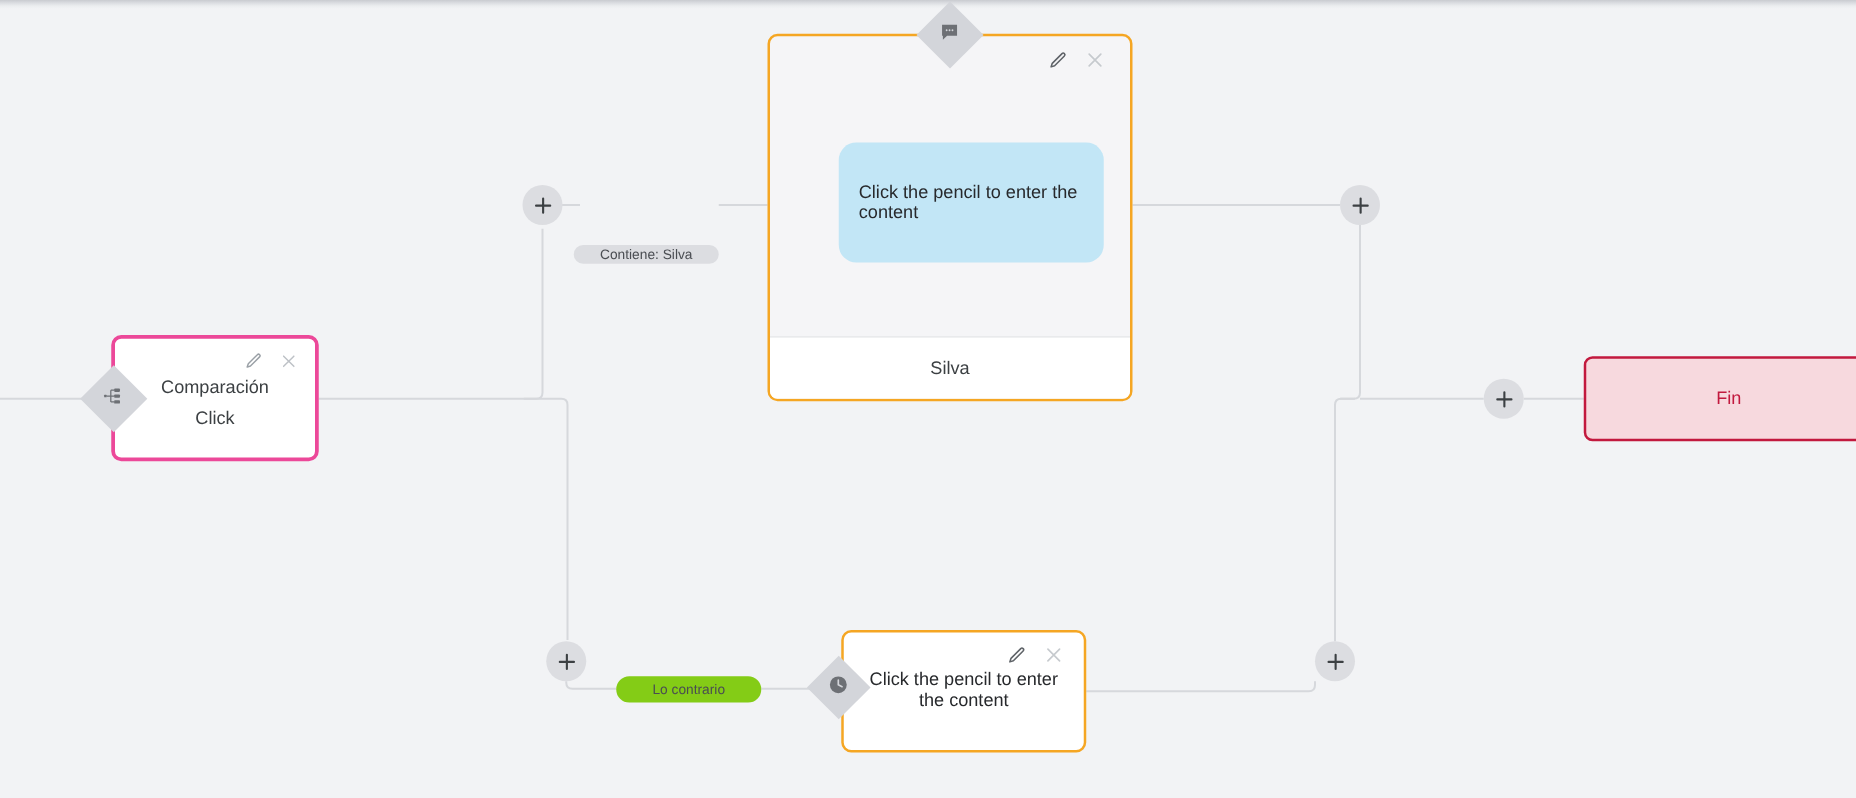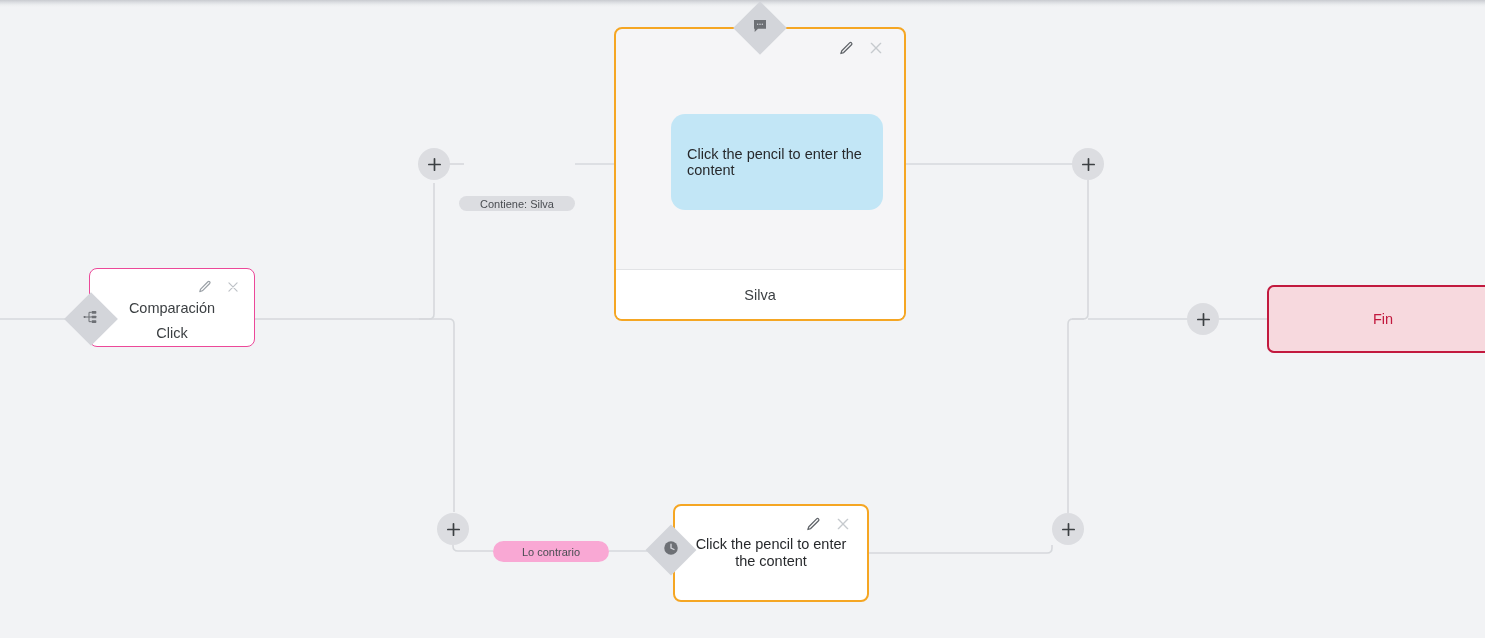--- a/index.html
+++ b/index.html
@@ -25,22 +25,22 @@
 
   
   .node { position: absolute; }
   .node-actions {
     position: absolute; display: flex; align-items: center; gap: 14px;
   }
   .ico-pencil, .ico-close { display: block; }
 
   
   #comparison-node {
-    left: 89px; top: 268px; width: 166px; height: 79px;
-    background: #ffffff; border: 1px solid #ec4899; border-radius: 8px;
+    left: 89px; top: 268px; width: 166px; height: 101px;
+    background: #ffffff; border: 3px solid #ec4899; border-radius: 8px;
   }
   #comparison-node .node-actions { right: 14px; top: 11px; }
   .cmp-text {
     position: absolute; left: 0; right: 0; text-align: center;
     color: #3c4043; font-size: 14.5px;
   }
   .cmp-title { top: 31px; }
   .cmp-sub   { top: 56px; }
 
   
@@ -101,21 +101,21 @@
 
   
   .edge-label {
     position: absolute; display: flex; align-items: center; justify-content: center;
     font-size: 11px; color: #4a4d52; border-radius: 11px; white-space: nowrap;
   }
   #label-contiene {
     left: 459px; top: 152px; width: 116px; height: 15px; background: #dcdde1; margin-top: 44px;
   }
   #label-contrario {
-    left: 493px; top: 541px; width: 116px; height: 21px; background: #f9a8d4;
+    left: 493px; top: 541px; width: 116px; height: 21px; background: #84cc16;
   }
 </style>
 </head>
 <body>
 
 <div id="canvas">
 
   <div id="top-shadow"></div>
 
   <svg id="edges" width="1485" height="638" viewBox="0 0 1485 638">

